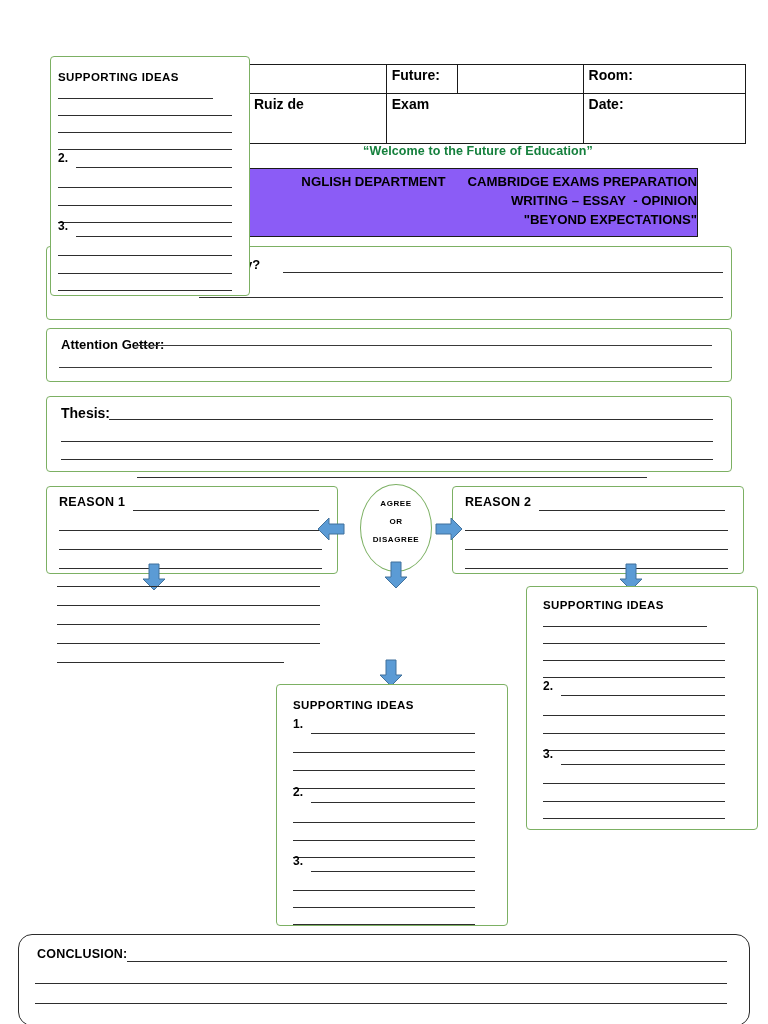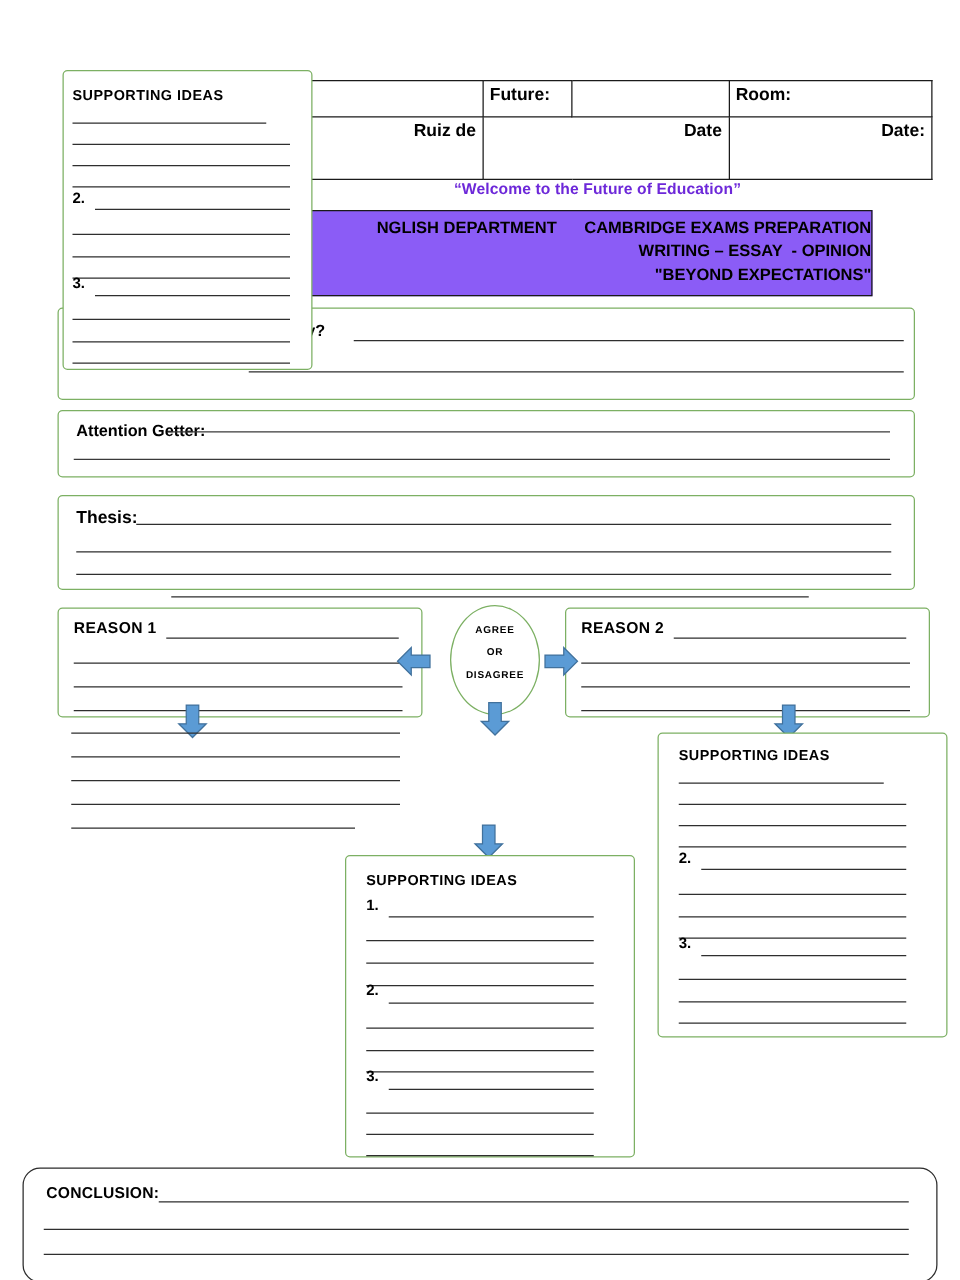--- a/index.html
+++ b/index.html
@@ -41,33 +41,33 @@
     font-size: 14px;
     font-weight: bold;
     padding: 2px 5px;
     vertical-align: top;
     background: #fff;
   }
   .c-school { width: 140px; }
   .c-class  { width: 62px; }
   .c-mid    { width: 130px; }
   .c-room   { width: 166px; }
-  .row2 { height: 50px; text-align: right; }
+  .row2 { height: 50px; }
 
   
   .motto {
     position: absolute;
     left: 248px;
     top: 144px;
     width: 460px;
     font-size: 12.5px;
     font-weight: 600;
     letter-spacing: .1px;
     text-align: center;
-    color: #6d28d9;
+    color: #15803d;
   }
 
   
   .dept-box {
     position: absolute;
     left: 232px;
     top: 168px;
     width: 464px;
     height: 64px;
     border: 1px solid #1a1a1a;
@@ -154,21 +154,21 @@
   <table class="hdr-table">
     <tbody>
         <tr>
       <td class="c-school"></td>
       <td class="c-class">Future:</td>
       <td class="c-mid"></td>
       <td class="c-room">Room:</td>
     </tr>
     <tr class="row2">
       <td class="c-school">Ruiz de</td>
-      <td colspan="2">Date</td>
+      <td colspan="2">Exam</td>
       <td class="c-room">Date:</td>
     </tr>
   </tbody>
     </table>
 
   <div class="motto">“Welcome to the Future of Education”</div>
 
   <div class="dept-box">
     <div class="dept-line">NGLISH DEPARTMENT      CAMBRIDGE EXAMS PREPARATION</div>
     <div class="dept-line">WRITING – ESSAY  - OPINION</div>

